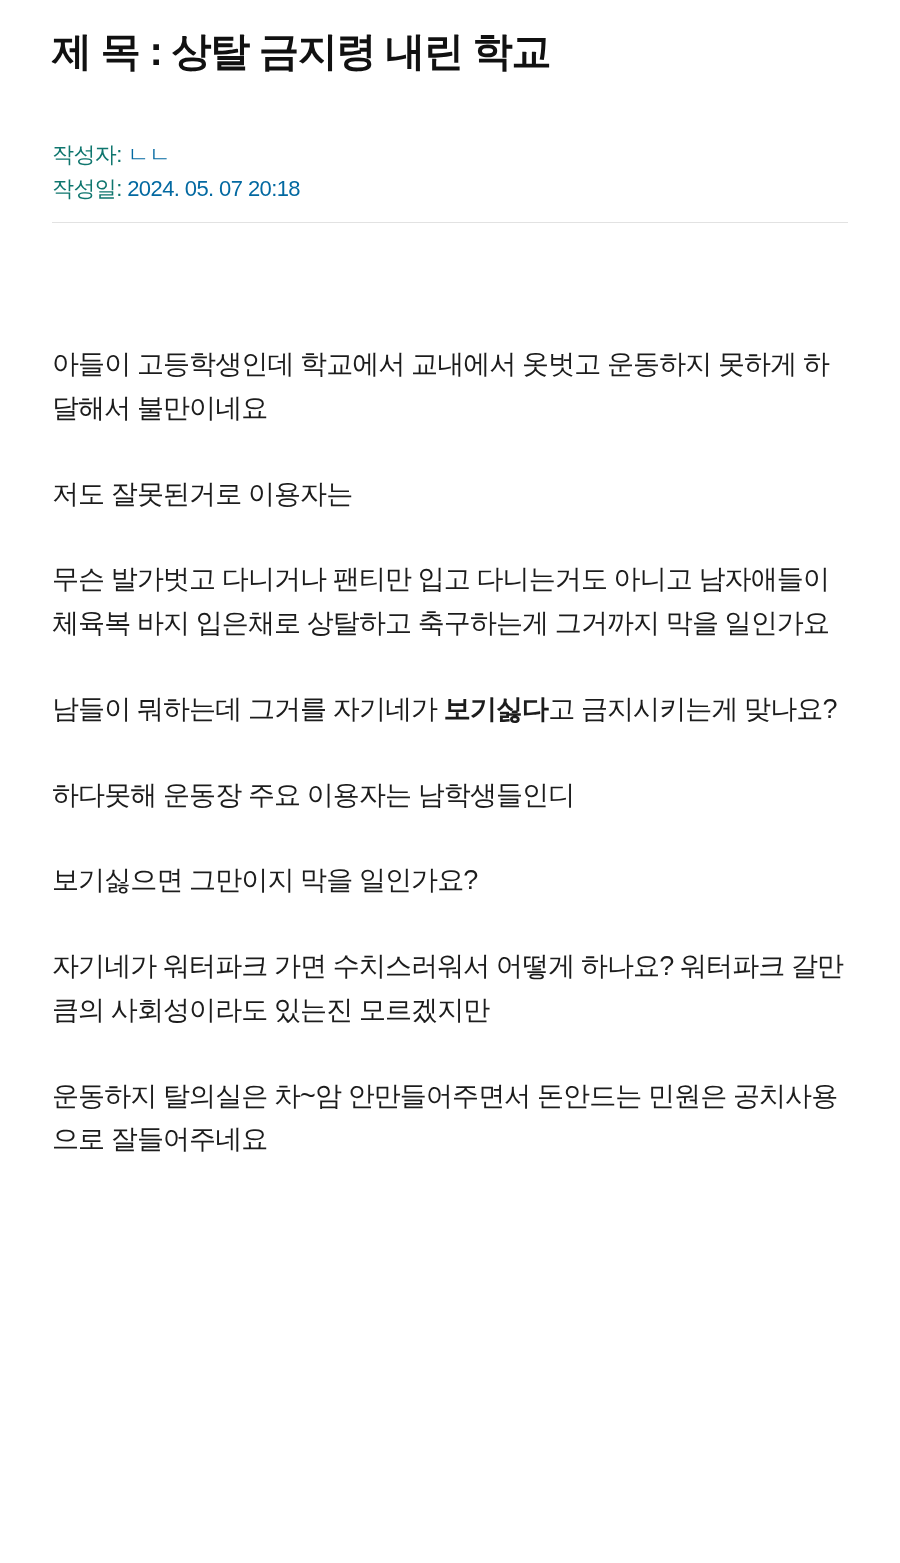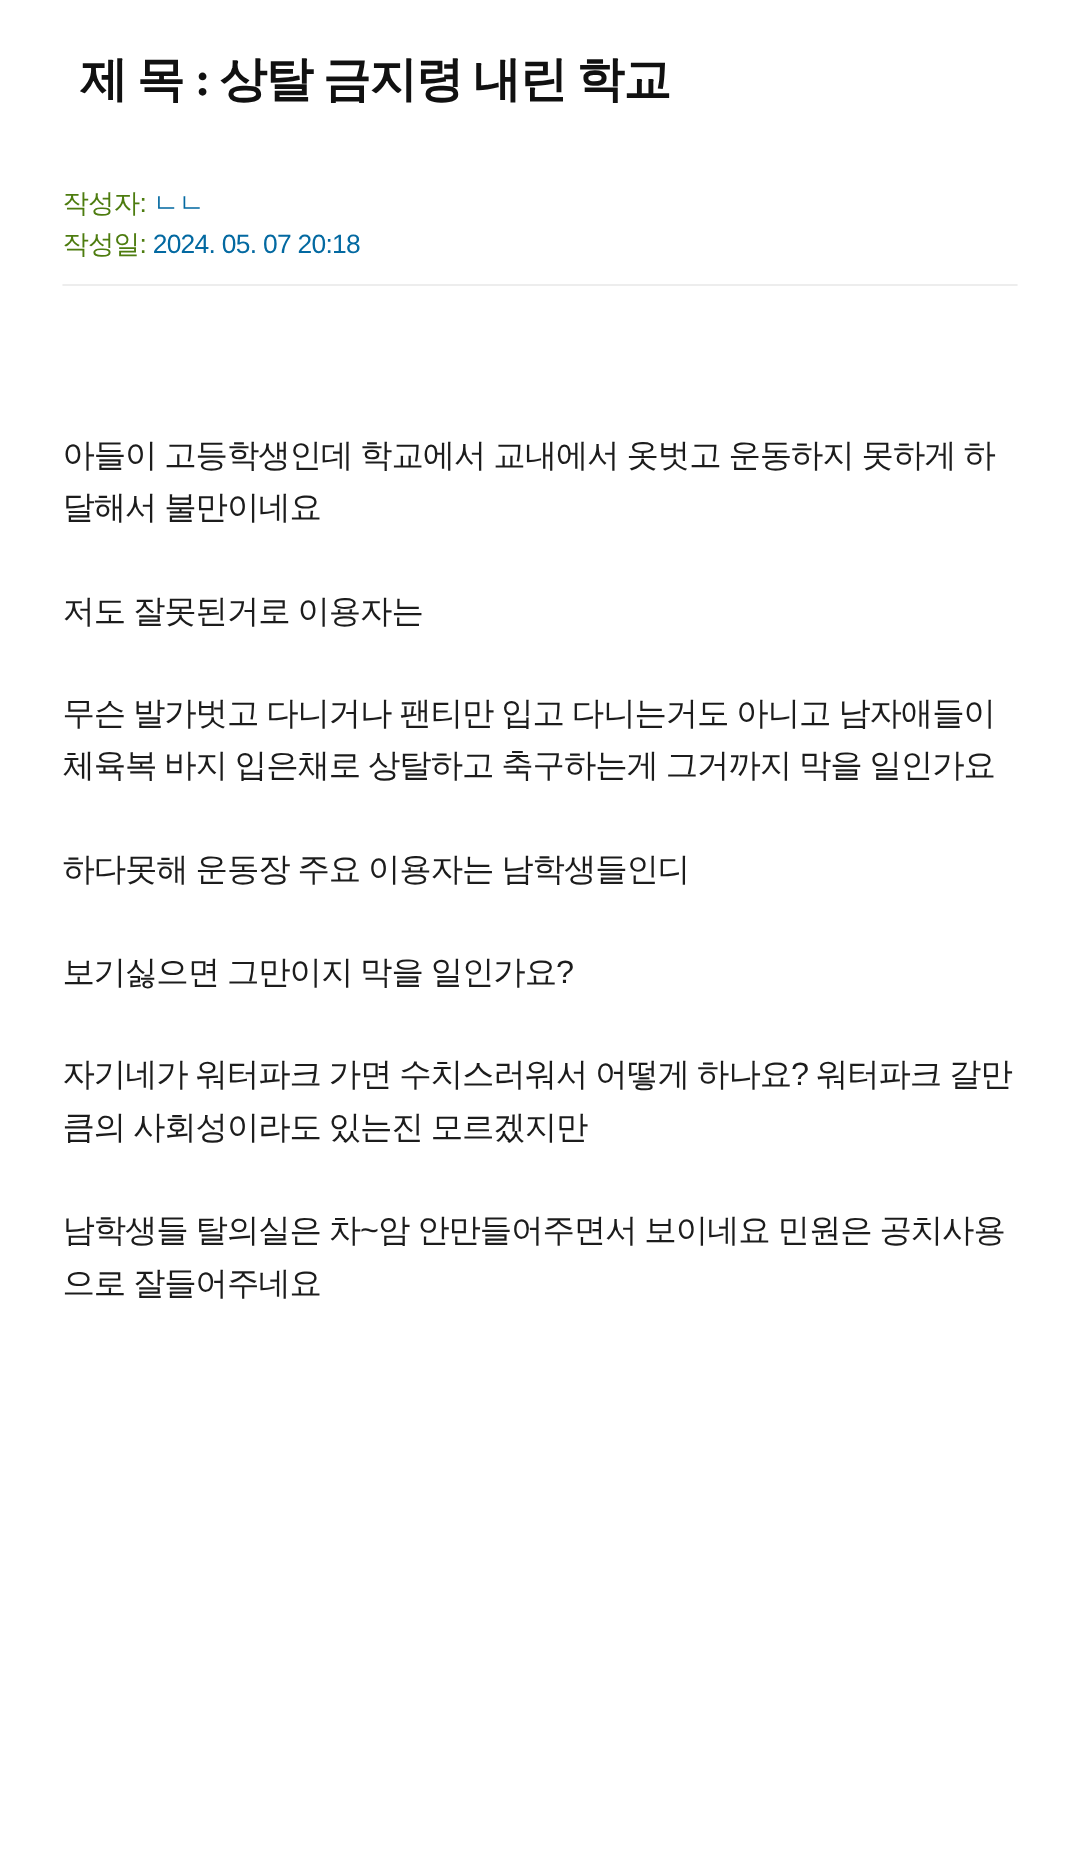--- a/index.html
+++ b/index.html
@@ -25,39 +25,38 @@
   
   .title-block {
     padding-top: 26px;
   }
   .post-title {
     font-size: 40px;
     font-weight: 700;
     letter-spacing: -1.2px;
     line-height: 1.25;
     color: #111111;
-    margin: 15px;
+    margin: 0;
     white-space: nowrap;
-    font-family: Liberation Serif, serif;
   }
   
   .meta-block {
     margin-top: 62px;
     padding-bottom: 16px;
     border-bottom: 1px solid #e2e2e2;
   }
   .meta-row {
     font-size: 22px;
     line-height: 1.55;
     color: #9a9a9a;
     letter-spacing: -0.6px;
     white-space: nowrap;
   }
   .meta-row .meta-label {
-    color: #4d7c0f;
+    color: #0f766e;
     text-align: center;
   }
   .meta-row .meta-value {
     color: #0369a1;
   }
   
   .post-body {
     margin-top: 120px;
     font-size: 27px;
     line-height: 1.62;
@@ -92,19 +91,20 @@
     <div class="meta-row">
       <span class="meta-label">작성일:</span>
       <span class="meta-value">2024. 05. 07 20:18</span>
     </div>
   </div>
 
   <div class="post-body">
     <p class="para">아들이 고등학생인데 학교에서 교내에서 옷벗고 운동하지 못하게 하달해서 불만이네요</p>
     <p class="para">저도 잘못된거로 이용자는</p>
     <p class="para">무슨 발가벗고 다니거나 팬티만 입고 다니는거도 아니고 남자애들이 체육복 바지 입은채로 상탈하고 축구하는게 그거까지 막을 일인가요</p>
+    <p class="para"><span>남들이 뭐하는데 그거를 자기네가 </span><span class="emph">보기싫다</span><span>고 금지시키는게 맞나요?</span></p>
     <p class="para">하다못해 운동장 주요 이용자는 남학생들인디</p>
     <p class="para">보기싫으면 그만이지 막을 일인가요?</p>
     <p class="para">자기네가 워터파크 가면 수치스러워서 어떻게 하나요? 워터파크 갈만큼의 사회성이라도 있는진 모르겠지만</p>
-    <p class="para">남학생들 탈의실은 차~암 안만들어주면서 보이네요 민원은 공치사용으로 잘들어주네요</p>
+    <p class="para">운동하지 탈의실은 차~암 안만들어주면서 돈안드는 민원은 공치사용으로 잘들어주네요</p>
   </div>
 
 </div>
 
 </body></html>

